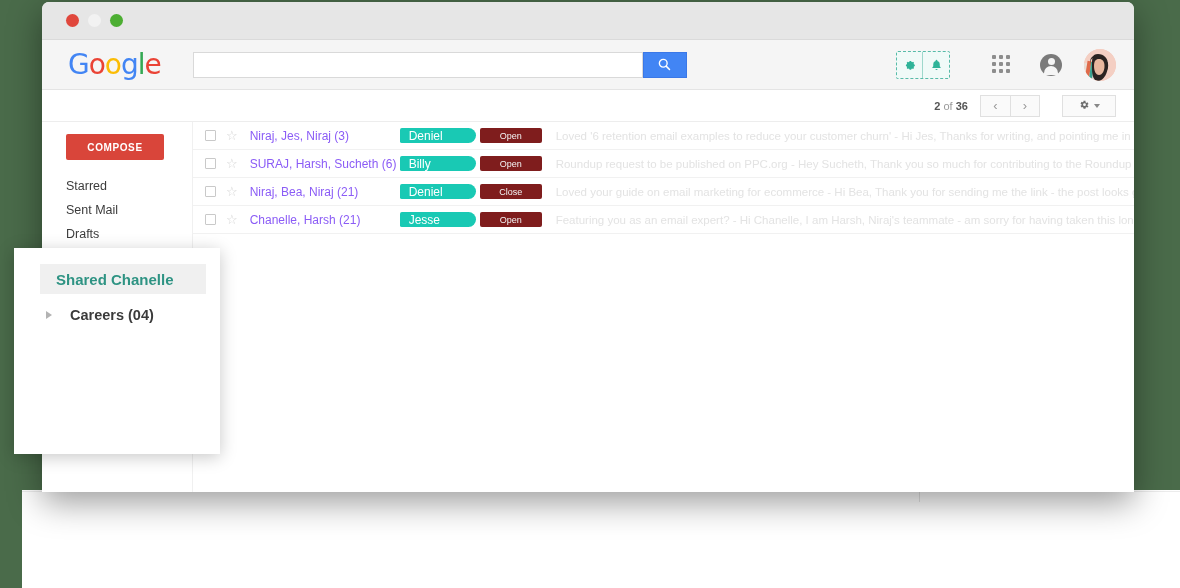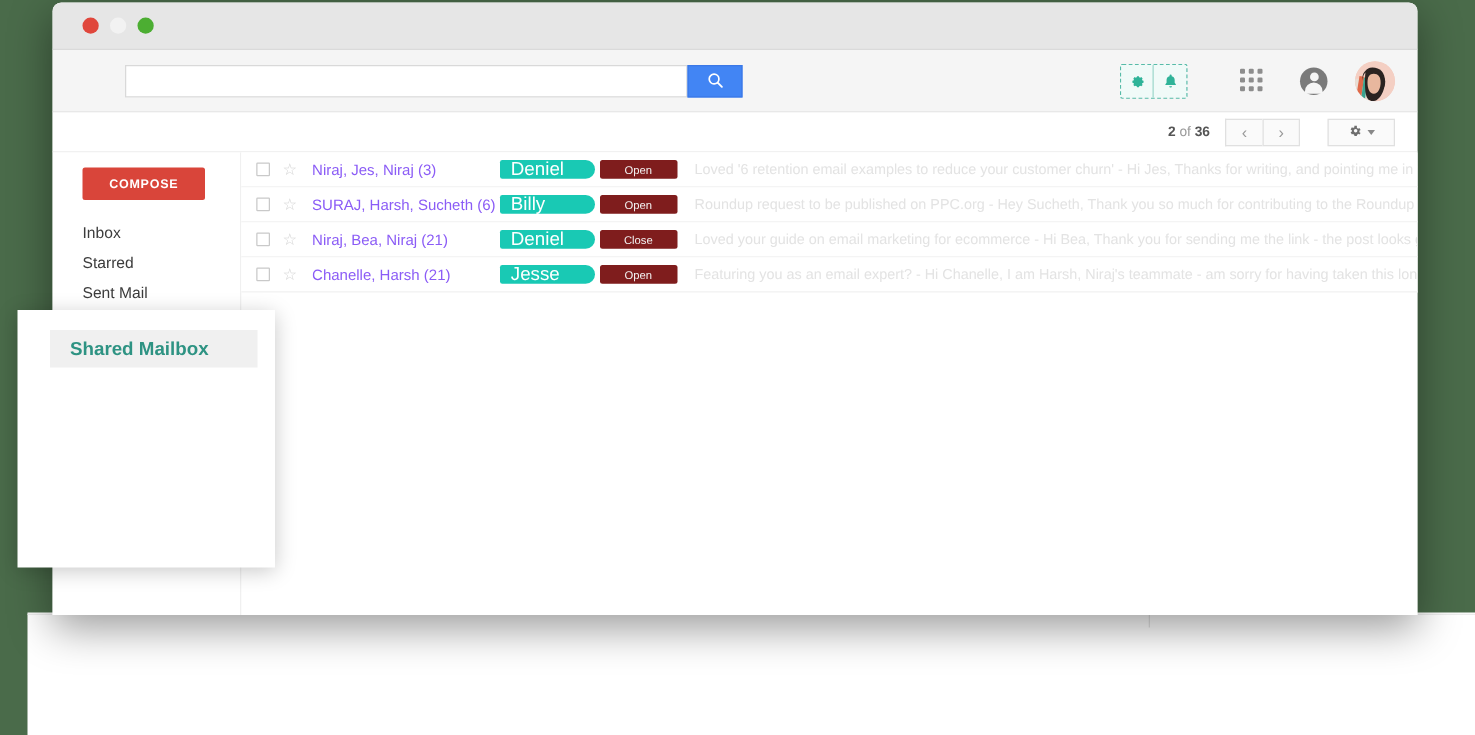--- a/index.html
+++ b/index.html
@@ -268,21 +268,21 @@
     color: #8b5cf6;
     width: 150px;
     flex-shrink: 0;
     white-space: nowrap;
     overflow: hidden;
   }
   .tag-owner {
     width: 76px; height: 15px;
     background: #19c9b4;
     color: #fff;
-    font-size: 15px;
+    font-size: 12px;
     display: flex; align-items: center;
     padding-left: 9px;
     border-radius: 2px 8px 8px 2px;
     flex-shrink: 0;
     cursor: pointer;
   }
   .tag-status {
     width: 62px; height: 15px;
     background: #7f1d1d;
     color: #f3f3f3;
@@ -354,20 +354,21 @@
 
 <div class="browser">
 
   <div class="titlebar">
     <div class="dot dot-red"></div>
     <div class="dot dot-yellow"></div>
     <div class="dot dot-green"></div>
   </div>
 
   <div class="gheader">
+    <div class="glogo"><span class="b">G</span><span class="r">o</span><span class="y">o</span><span class="b">g</span><span class="g">l</span><span class="r">e</span></div>
 
     <div class="search-wrap">
       <input class="search-input" type="text" value="" placeholder="" style="">
       <div class="search-btn">
         <svg width="15" height="15" viewBox="0 0 24 24">
           <circle cx="10" cy="10" r="6.2" fill="none" stroke="#fff" stroke-width="2.2"></circle>
           <line x1="14.6" y1="14.6" x2="20" y2="20" stroke="#fff" stroke-width="2.4" stroke-linecap="round"></line>
         </svg>
       </div>
     </div>
@@ -440,21 +441,20 @@
         <circle cx="12" cy="10.5" r="2.6" fill="#fafafa"></circle>
       </svg>
       <span class="caret-dn"></span>
     </div>
   </div>
 
   <div class="gbody">
 
     <div class="sidebar">
       <div class="compose-btn">COMPOSE</div>
-      <div class="nav-item">Inbox</div>
       <div class="nav-item">Starred</div>
       <div class="nav-item">Sent Mail</div>
       <div class="nav-item">Drafts</div>
     </div>
 
     <div class="maillist">
 
       <div class="mailrow">
         <div class="cb"></div>
         <div class="star">☆</div>
@@ -493,17 +493,21 @@
         <div class="tag-status">Open</div>
         <div class="subject">Featuring you as an email expert? - Hi Chanelle, I am Harsh, Niraj's teammate - am sorry for having taken this long</div>
 
       </div>
 
     </div>
   </div>
 </div>
 
 <div class="shared-panel">
-  <div class="shared-title">Shared Mailbox</div>
-
-
+  <div class="shared-title">Shared Chanelle</div>
+
+
+  <div class="shared-item">
+    <span class="tri"></span>
+    <span class="shared-label">Careers (04)</span>
+  </div>
 
 </div>
 
 </body></html>

